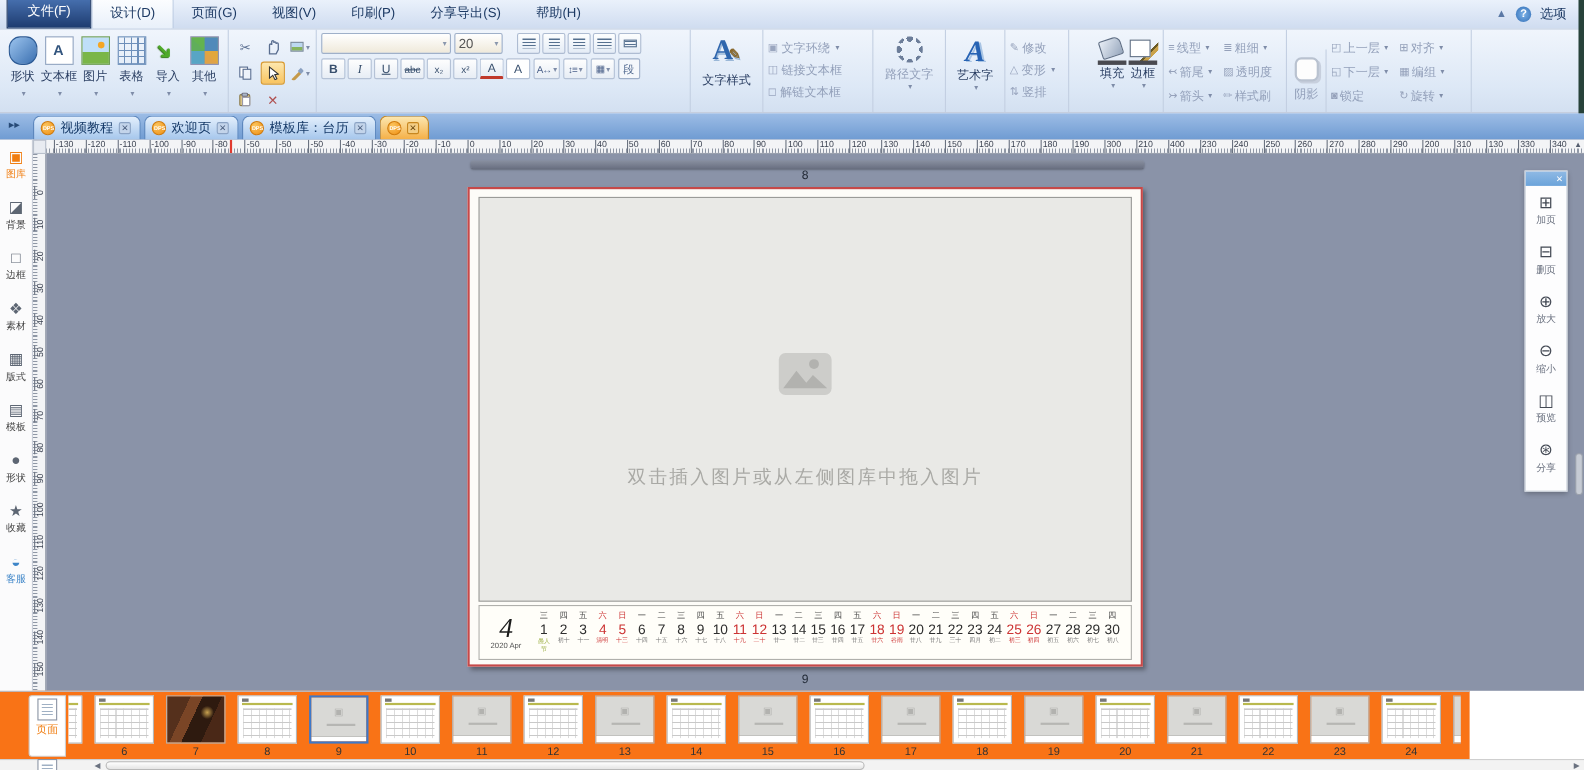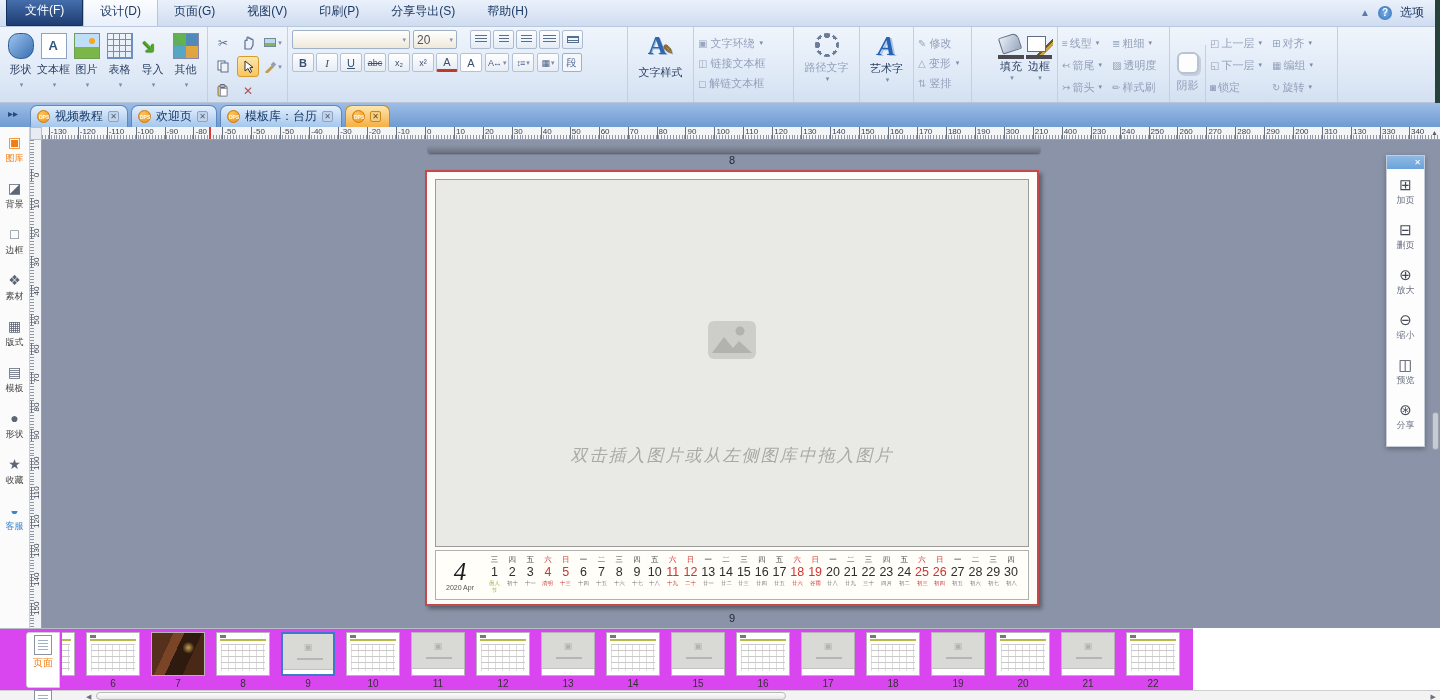--- a/index.html
+++ b/index.html
@@ -156,21 +156,21 @@
   .vlab { position:absolute; left:0; width:12px; font-size:8px; color:#3c4352; transform:rotate(-90deg); transform-origin:center; text-align:center; border-top:1px solid #6a7280; }
   
   #canvas { position:absolute; left:42px; top:13px; width:1398px; height:488px; overflow:hidden; }
   #prevpage { position:absolute; left:386px; top:6px; width:612px; height:7px; background:linear-gradient(#888f9f,#6b7183); border-radius:2px; box-shadow:0 1px 2px rgba(0,0,0,.4); }
   .pglabel { position:absolute; width:40px; text-align:center; font-size:11px; color:#1f2733; }
   #page { position:absolute; left:383px; top:30px; width:614px; height:436px; background:#fdfcf8;
     border:2px solid #c64949; box-shadow:3px 3px 4px rgba(0,0,0,.35); }
   #placeholder { position:absolute; left:8px; top:7px; width:594px; height:368px; background:#e9e9e6; border:1px solid #9b9b98;
     display:flex; flex-direction:column; align-items:center; }
   #ph-icon { margin-top:140px; }
-  #ph-text { margin-top:84px; font-size:17px; letter-spacing:2px; color:#a9a9a5;font-style:italic; }
+  #ph-text { margin-top:62px; font-size:17px; letter-spacing:2px; color:#a9a9a5; }
   #calstrip { position:absolute; left:8px; top:378px; width:594px; height:50px; background:#fffef9; border:1px solid #b0b0ac;
     display:flex; align-items:center; }
   #calmonth { width:48px; text-align:center; }
   #calmonth .m { font-size:25px; font-style:italic; font-family:"Liberation Serif",serif; color:#1b1b1b; line-height:24px; }
   #calmonth .y { font-size:7px; color:#555; }
   #caldays { flex:1; display:flex; justify-content:space-between; padding:0 8px 0 2px; }
   .cday { width:17px; text-align:center; }
   .cw { font-size:7.5px; color:#4a4a4a; line-height:10px; }
   .cd { font-size:12.5px; color:#2e2e2e; line-height:14px; }
   .cl { font-size:6px; color:#777; line-height:8px; transform:scale(.9); }
@@ -180,21 +180,21 @@
   #panel { position:absolute; left:1344px; top:15px; width:39px; height:292px; background:#fdfdfe;
     border:1px solid #c6cdd8; box-shadow:0 2px 5px rgba(0,0,0,.3); }
   #panel-head { height:13px; background:linear-gradient(#8fb9e4,#6ba3da); display:flex; justify-content:flex-end; align-items:center; padding-right:3px; }
   #panel-head span { color:#fff; font-size:8px; line-height:8px; }
   .pitem { height:45px; display:flex; flex-direction:column; align-items:center; justify-content:center; gap:1px; }
   .picon { font-size:15px; color:#444a55; line-height:17px; }
   .plabel { font-size:9px; color:#6b7280; }
   #side-handle { position:absolute; left:1390px; top:272px; width:7px; height:38px; background:#c6cbd4; border:1px solid #9aa0ab; border-radius:3px; }
 
   
-  #thumbbar { position:absolute; left:0; top:628px; width:1193px; height:62px; background:#d946ef; border-top:1px solid #b7bec9; }
+  #thumbbar { position:absolute; left:0; top:628px; width:1336px; height:62px; background:#f97316; border-top:1px solid #b7bec9; }
   #pagesbtn { position:absolute; left:26px; top:3px; width:34px; height:56px; background:#fff; border:1px solid #cfcfcf; border-radius:3px 0 0 3px;
     display:flex; flex-direction:column; align-items:center; padding-top:2px; z-index:6; }
   #masterbtn { position:absolute; left:26px; top:61px; width:34px; height:38px; display:flex; flex-direction:column; align-items:center; z-index:6; }
   .pageglyph { width:18px; height:20px; background:#fff; border:1px solid #8a93a3; position:relative; margin-bottom:1px; }
   .pageglyph::after { content:""; position:absolute; left:3px; right:3px; top:4px; height:10px;
     background:repeating-linear-gradient(to bottom,#9fb0c4 0 1px,transparent 1px 3px); }
   #pagesbtn .blab { color:#f07e12; font-size:10px; }
   #strip { position:absolute; left:62px; top:3px; right:8px; height:59px; display:flex; gap:11px; overflow:hidden; }
   .tcell { flex:none; display:flex; flex-direction:column; align-items:center; }
   .thumb { width:54px; height:44px; background:#fff; border:1px solid #b5b5b5; position:relative; overflow:hidden; }

